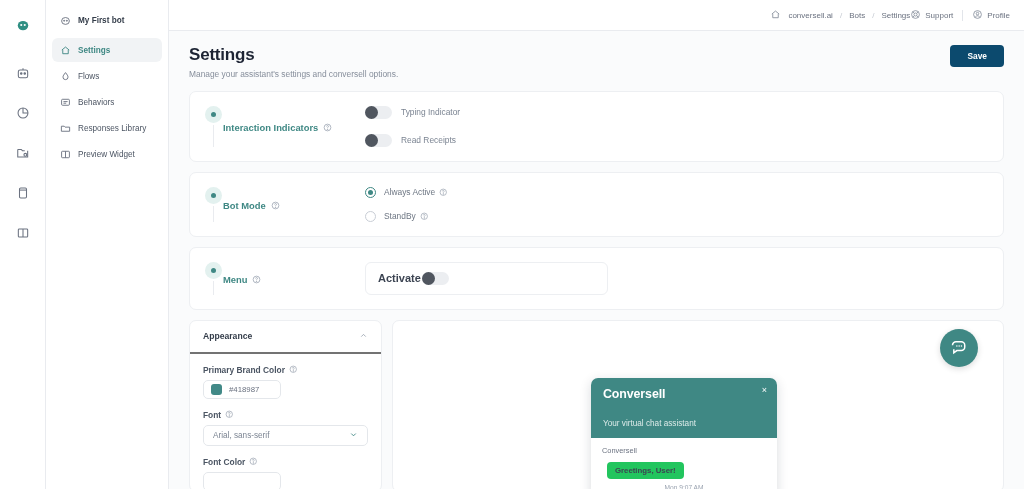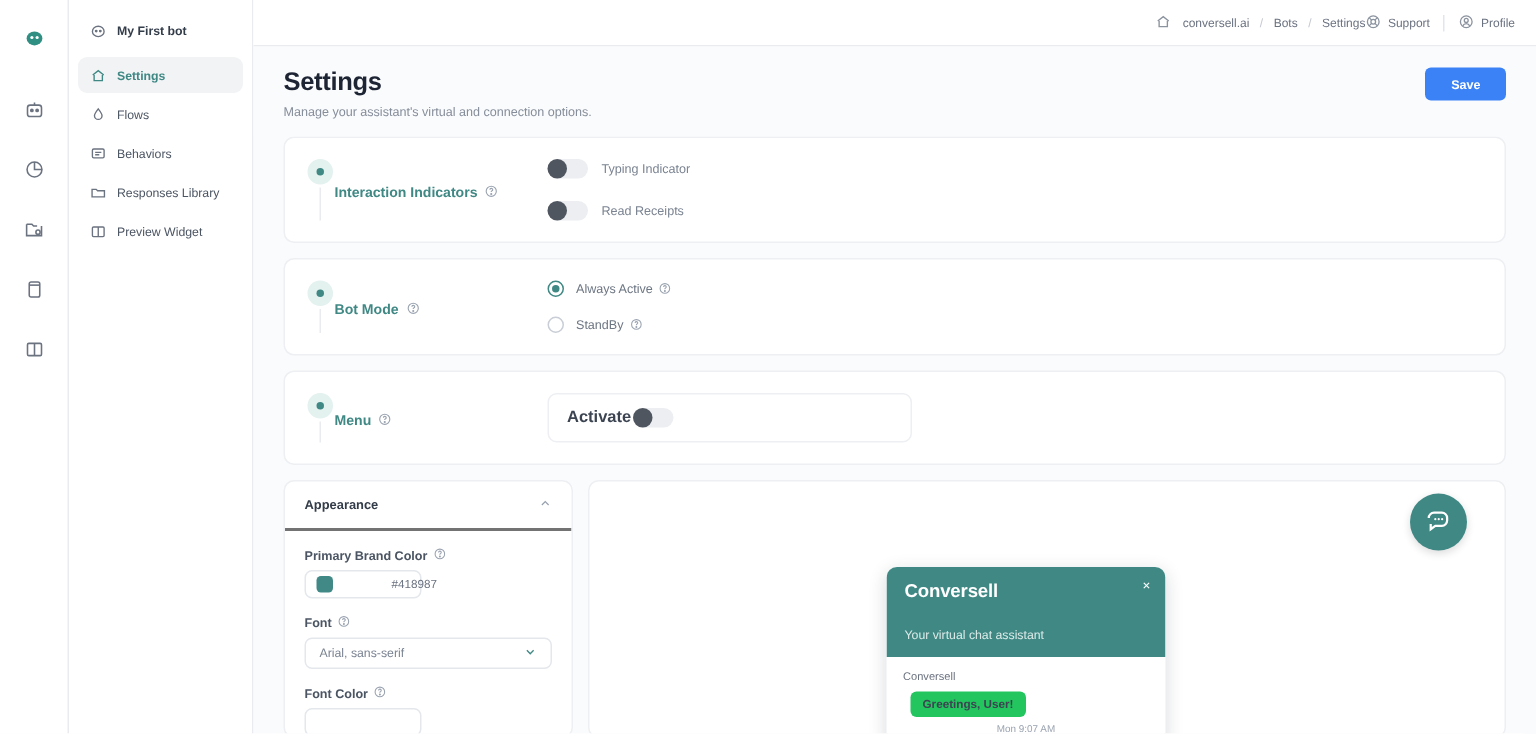--- a/index.html
+++ b/index.html
@@ -62,21 +62,21 @@
 
   .pagehead {
     padding: 14px 20px 12px 20px;
     display: flex; align-items: flex-start; justify-content: space-between;
     background: #fafbfc;
   }
   .ph-title { font-size: 17px; font-weight: 700; color: #1d2434;
               letter-spacing: -0.2px; line-height: 1.15; }
   .ph-sub { font-size: 8.4px; color: #868e9b; margin-top: 4px; }
   .save-btn {
-    background: #3b82f6; color: #ffffff; border: none; border-radius: 4px;
+    background: #0c4a6e; color: #ffffff; border: none; border-radius: 4px;
     font-size: 8.4px; font-weight: 600; padding: 6px 17px; cursor: pointer;
     font-family: "Liberation Sans", sans-serif;
   }
 
   .scroll { flex: 1; overflow: hidden; padding: 0 20px; }
 
   .card {
     background: #ffffff; border: 1px solid #edeff2; border-radius: 7px;
     margin-bottom: 10px; display: flex; padding: 14px 0;
     position: relative;
@@ -140,21 +140,21 @@
   .chev { color: #98a1ae; font-size: 8px; }
   .ap-body { padding: 11px 13px 0 13px; }
   .field-label { font-size: 8.4px; font-weight: 600; color: #4b5563;
                  display: flex; align-items: center; gap: 4px; margin-bottom: 5px; }
   .color-input {
     border: 1px solid #e4e7eb; border-radius: 5px; height: 19px;
     display: flex; align-items: center; gap: 7px; padding: 0 7px;
     width: 78px; cursor: pointer;
   }
   .swatch { width: 11px; height: 11px; border-radius: 3px; background: #418987; flex: 0 0 11px; }
-  .color-val { font-size: 7.8px; color: #6b7280; margin-left: 32px; }
+  .color-val { font-size: 7.8px; color: #6b7280; }
   .select {
     border: 1px solid #e4e7eb; border-radius: 5px; height: 21px;
     display: flex; align-items: center; justify-content: space-between;
     padding: 0 9px; cursor: pointer; margin-bottom: 11px;
   }
   .select span.sv { font-size: 8.2px; color: #7b8492; }
   .mb11 { margin-bottom: 11px; }
 
   .preview {
     flex: 1; background: #ffffff; border: 1px solid #edeff2; border-radius: 7px;
@@ -328,21 +328,21 @@
             </svg>
           </span>
           <span>Profile</span>
         </div>
       </div>
     </div>
 
     <div class="pagehead">
       <div>
         <div class="ph-title">Settings</div>
-        <div class="ph-sub">Manage your assistant's virtual and connection options.</div>
+        <div class="ph-sub">Manage your assistant's settings and conversell options.</div>
       </div>
       <button class="save-btn">Save</button>
     </div>
 
     <div class="scroll">
 
       <div class="card">
         <div class="sec-left">
           <div class="dot-wrap">
             <div class="dot-halo">

